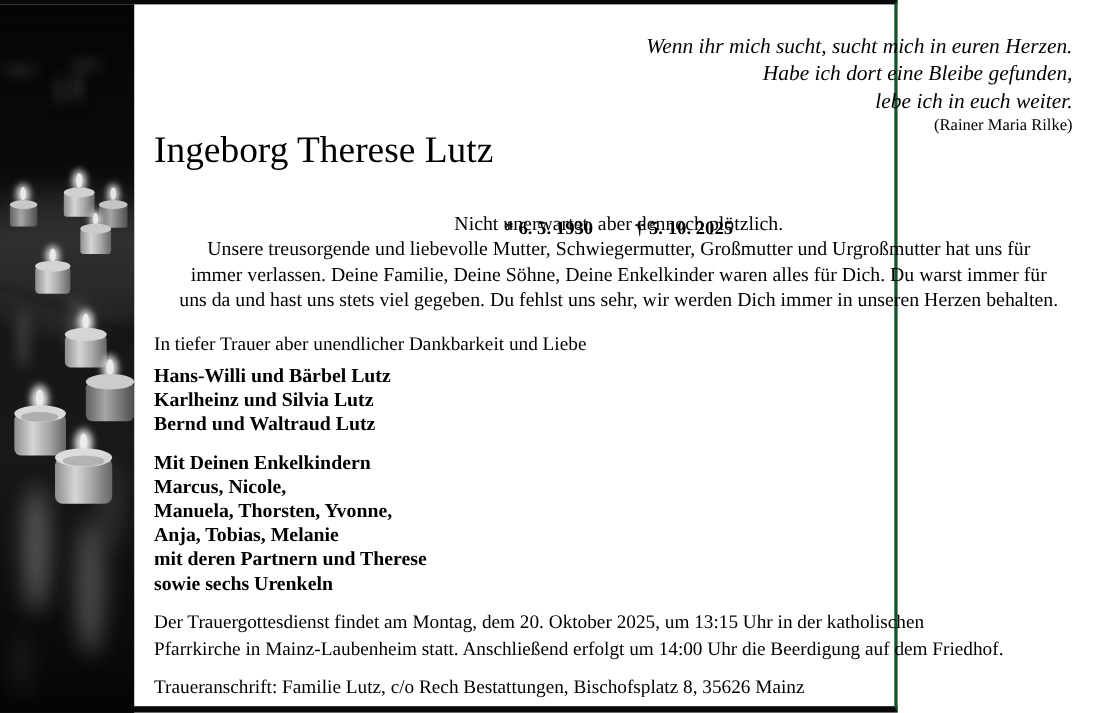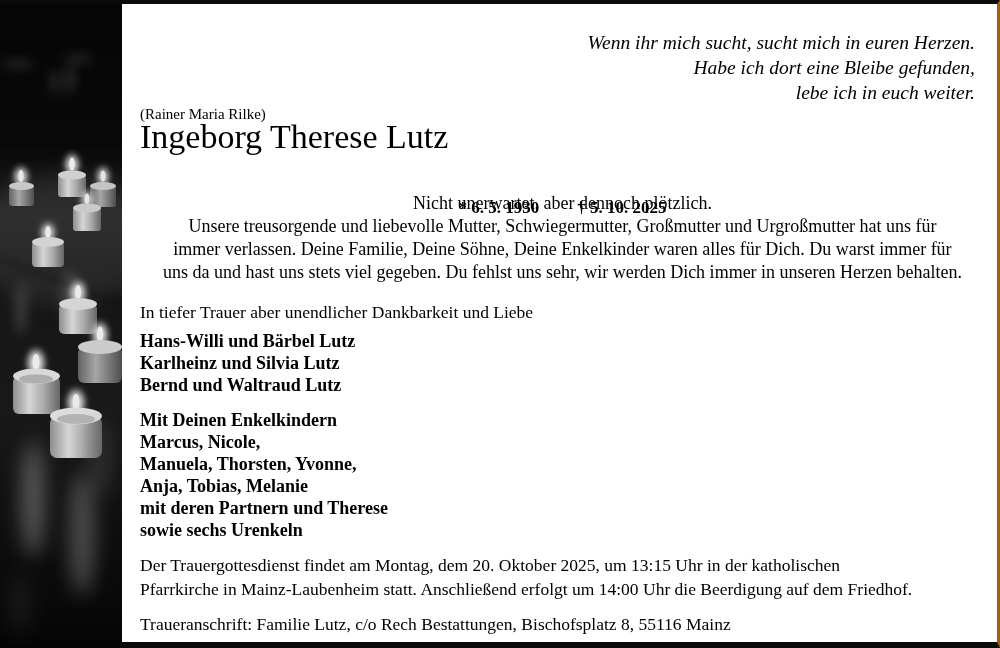--- a/index.html
+++ b/index.html
@@ -5,44 +5,45 @@
   html,body{margin:0;padding:0;}
   body{
     width:1000px;height:648px;
     background:#ffffff;
     font-family:"Liberation Serif","DejaVu Serif",serif;
     color:#000;
     position:relative;
     overflow:hidden;
   }
   .notice-frame{
-    position:absolute;left:0;top:0;width:1000px;height:648px;
+    position:absolute;left:0;top:0;width:816px;height:648px;
     box-sizing:border-box;
     border-top:4px solid #0a0a0a;
-    border-right:3px solid #a16207;
+    border-right:3px solid #14532d;
     border-bottom:6px solid #0a0a0a;
     background:#fff;
   }
   .photo-wrap{
     position:absolute;left:0;top:0;width:122px;height:648px;
     background:#0b0b0b;
   }
   .photo-wrap svg{display:block;}
   .content{
     position:absolute;left:140px;top:0;width:845px;height:648px;
   }
   .pre{white-space:pre-line;}
   .quote{
     position:absolute;top:26px;right:10px;left:0;
     text-align:right;
     font-style:italic;
     font-size:19.5px;line-height:25px;
   }
   .quote-attribution{
     position:absolute;top:101px;right:10px;left:0;
+    text-align:right;
     font-size:15px;line-height:18px;
   }
   .deceased-name{
     position:absolute;top:116px;left:0;width:100%;
     text-align:left;
     font-size:34px;font-weight:normal;line-height:34px;
   }
   .dates{
     position:absolute;top:158px;left:0;width:100%;
     text-align:center;
@@ -233,16 +234,16 @@
     <div class="grandchildren pre">Mit Deinen Enkelkindern
 Marcus, Nicole,
 Manuela, Thorsten, Yvonne,
 Anja, Tobias, Melanie
 mit deren Partnern und Therese
 sowie sechs Urenkeln</div>
 
     <div class="service-info pre">Der Trauergottesdienst findet am Montag, dem 20. Oktober 2025, um 13:15 Uhr in der katholischen
 Pfarrkirche in Mainz-Laubenheim statt. Anschließend erfolgt um 14:00 Uhr die Beerdigung auf dem Friedhof.</div>
 
-    <div class="address">Traueranschrift: Familie Lutz, c/o Rech Bestattungen, Bischofsplatz 8, 55116 Mainz</div>
+    <div class="address">Traueranschrift: Familie Lutz, c/o Rech Bestattungen, Bischofsplatz 8, 35626 Mainz</div>
 
   </div>
 </div>
 
 </body></html>

